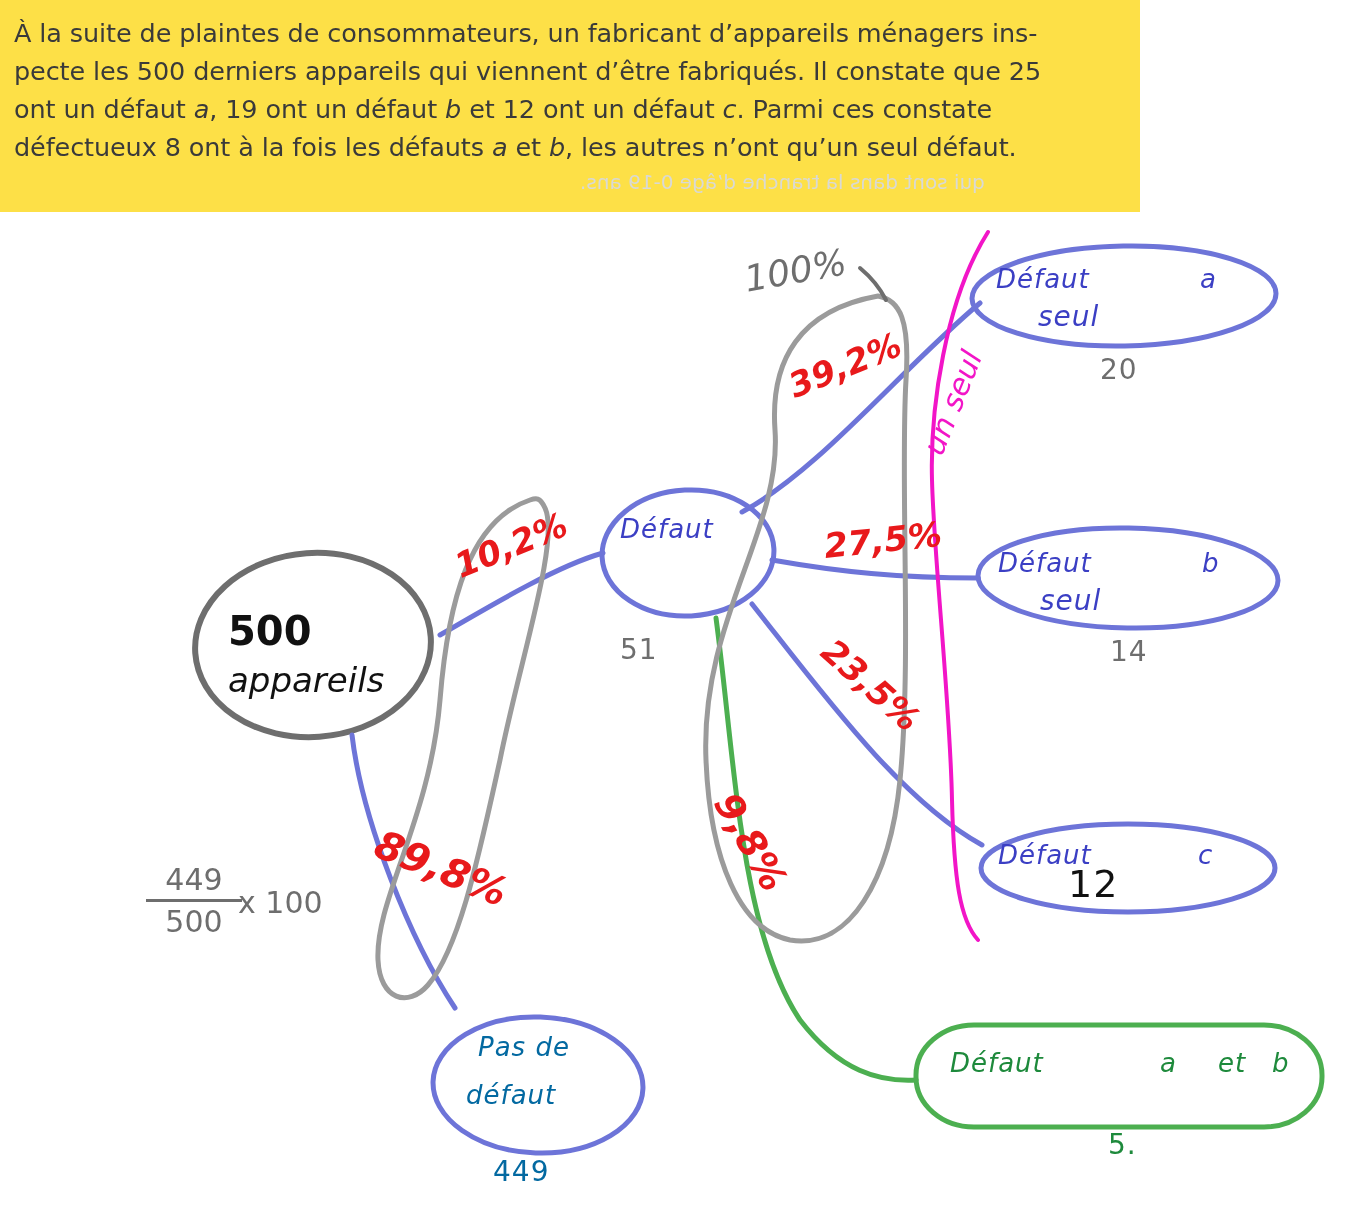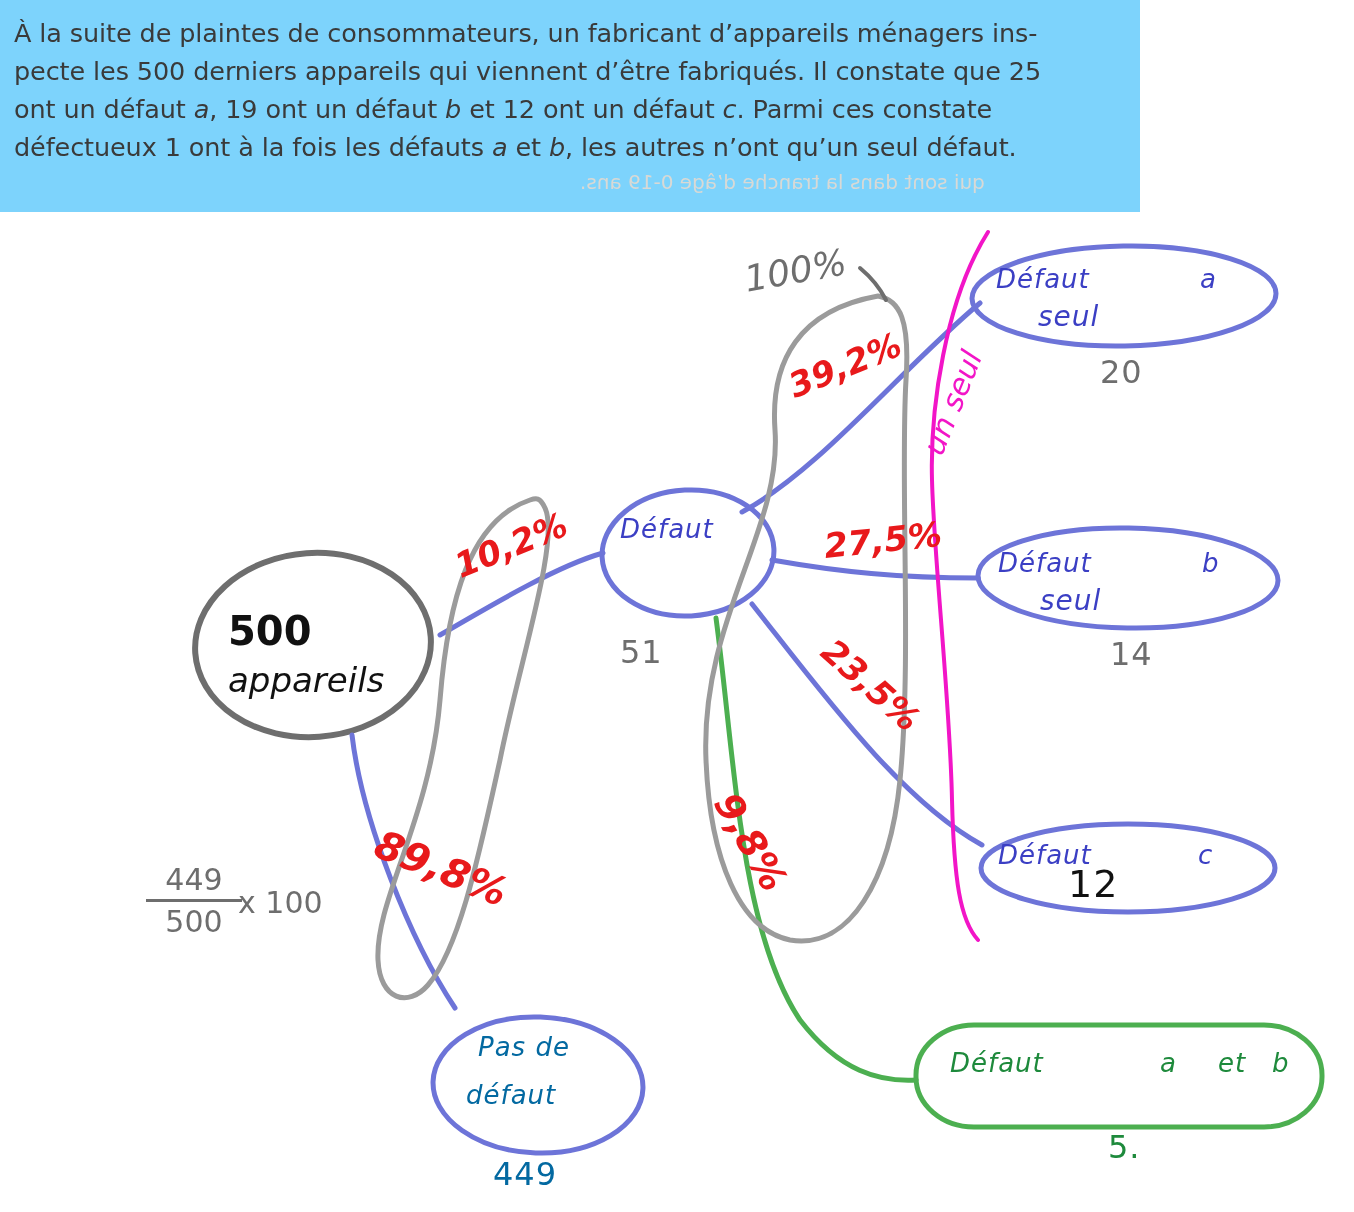--- a/index.html
+++ b/index.html
@@ -15,21 +15,21 @@
     font-family: "Liberation Sans", sans-serif;
   }
 
   
   #statement {
     position: absolute;
     left: 0;
     top: 0;
     width: 1140px;
     height: 212px;
-    background: #7dd3fc;
+    background: #fde047;
     box-sizing: border-box;
     padding: 14px 20px 0 14px;
   }
   #statement p {
     margin: 0;
     font-family: "DejaVu Sans", sans-serif;
     font-size: 25.5px;
     line-height: 38px;
     color: #3a3a3a;
     letter-spacing: -0.1px;
@@ -74,42 +74,42 @@
   .node-label {
     font-size: 26px;
     letter-spacing: 1px;
   }
   .pct {
     font-weight: bold;
     font-size: 34px;
     font-style: italic;
   }
   .count {
-    font-size: 32px;
+    font-size: 28px;
     letter-spacing: 1px;
   }
   .frac {
     position: absolute;
     color: #6e6e6e;
     font-family: "DejaVu Sans", sans-serif;
     font-size: 30px;
     text-align: center;
   }
   .frac .num { display: block; }
   .frac .bar { display: block; border-top: 3px solid #6e6e6e; width: 96px; margin: 2px auto; }
   .frac .den { display: block; }
 </style>
 </head>
 <body>
 
 <div id="statement">
   <p><span>À la suite de plaintes de consommateurs, un fabricant d’appareils ménagers ins-</span></p>
   <p><span>pecte les 500 derniers appareils qui viennent d’être fabriqués. Il constate que 25</span></p>
   <p><span>ont un défaut </span><span class="it">a</span><span>, 19 ont un défaut </span><span class="it">b</span><span> et 12 ont un défaut </span><span class="it">c</span><span>. Parmi ces constate</span></p>
-  <p><span>défectueux 1 ont à la fois les défauts </span><span class="it">a</span><span> et </span><span class="it">b</span><span>, les autres n’ont qu’un seul défaut.</span></p>
+  <p><span>défectueux 8 ont à la fois les défauts </span><span class="it">a</span><span> et </span><span class="it">b</span><span>, les autres n’ont qu’un seul défaut.</span></p>
 </div>
 
 <div class="ghost" style="left:580px; top:170px;">qui sont dans la tranche d’âge 0-19 ans.</div>
 
 <svg id="canvas" viewBox="0 0 1354 1212">
 
   <ellipse cx="313" cy="645" rx="118" ry="92" fill="none" stroke="#6e6e6e" stroke-width="6" stroke-linecap="round" transform="rotate(-4 313 645)"></ellipse>
 
   <ellipse cx="688" cy="553" rx="86" ry="63" fill="none" stroke="#6d74d8" stroke-width="5" stroke-linecap="round" transform="rotate(-3 688 553)"></ellipse>
 

